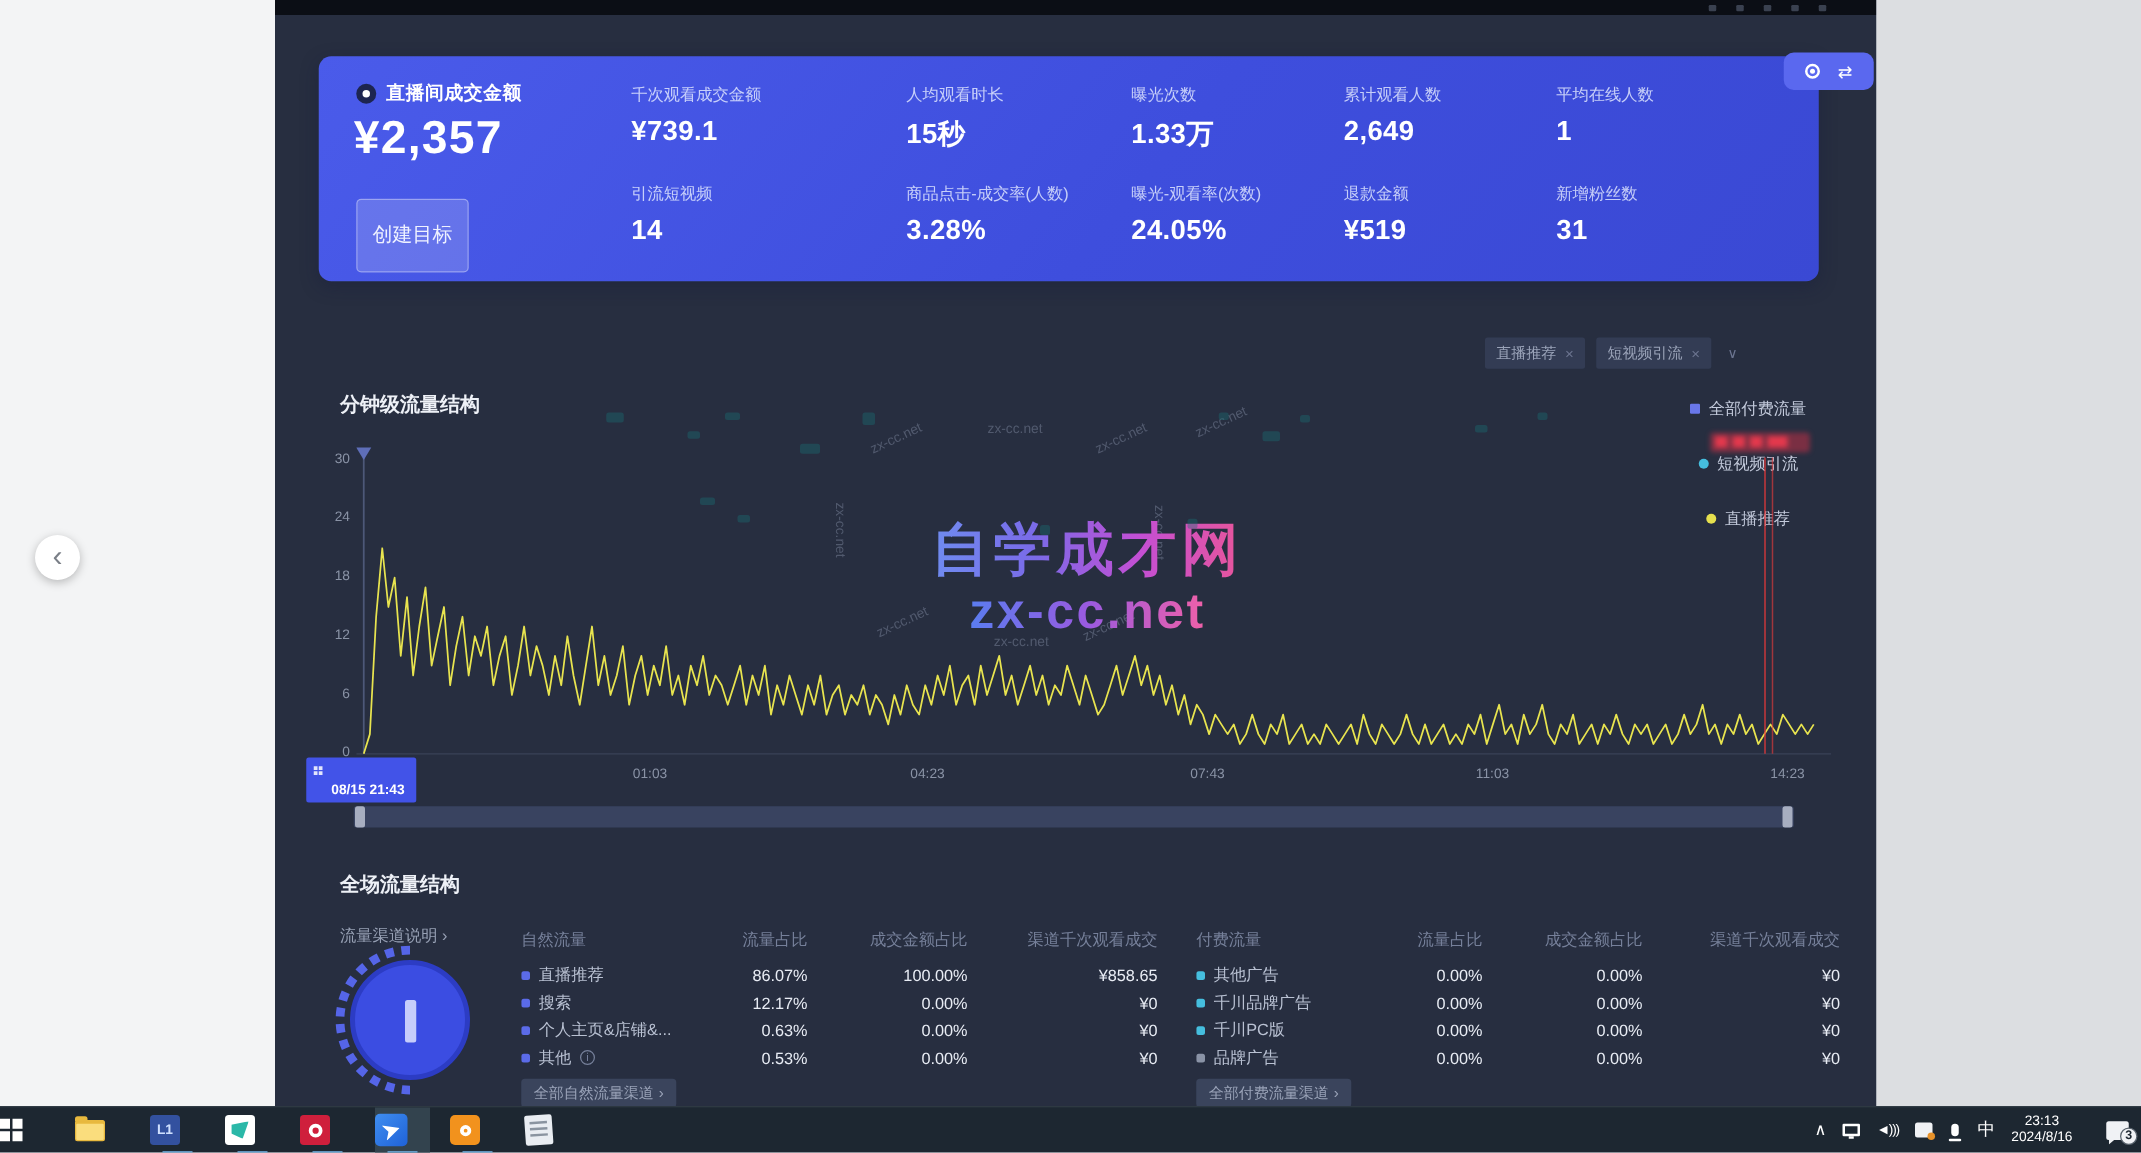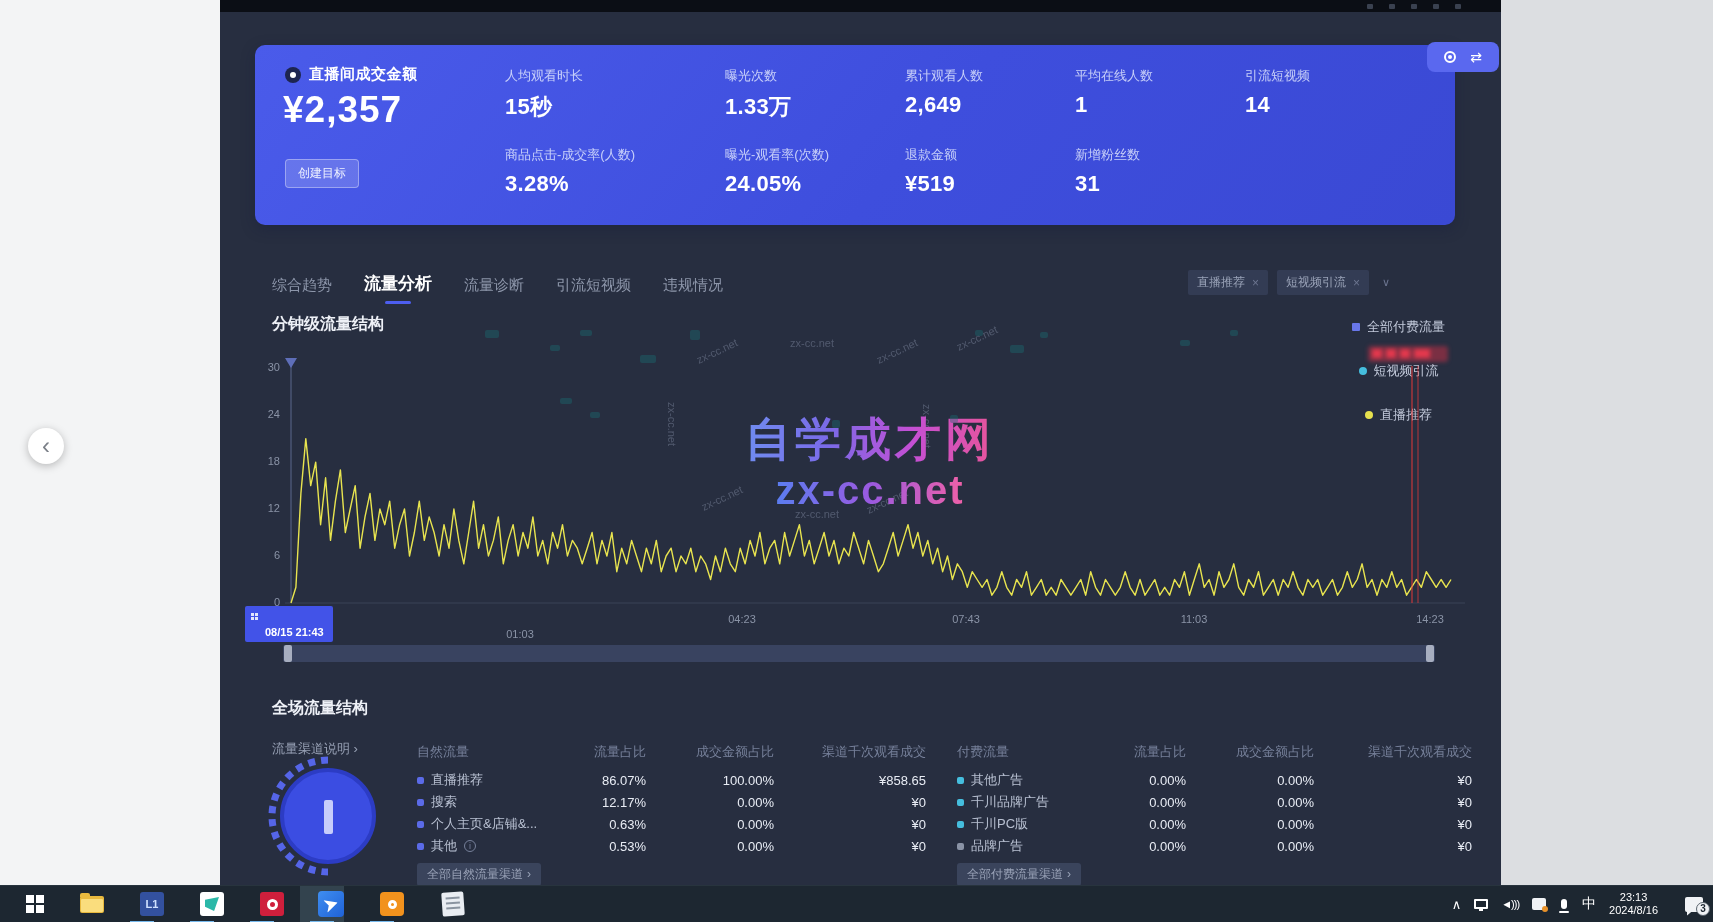--- a/index.html
+++ b/index.html
@@ -22,21 +22,21 @@
 
   
   #banner { position:absolute; left:35px; top:45px; width:1200px; height:180px; border-radius:10px;
     background:linear-gradient(130deg,#4a5bea 0%, #3e4edd 55%, #3a49d4 100%);
     box-shadow:0 4px 14px rgba(20,25,60,.35); }
   #banner-title-row { position:absolute; left:30px; top:20px; display:flex; align-items:center; gap:8px; }
   .target-ic { width:16px; height:16px; border-radius:50%; background:#1d2550; position:relative; }
   .target-ic::after { content:""; position:absolute; left:5px; top:5px; width:6px; height:6px; border-radius:50%; background:#fff; }
   #banner-title { color:#ffffff; font-size:15px; font-weight:700; letter-spacing:.5px; }
   #banner-main-value { position:absolute; left:28px; top:44px; color:#ffffff; font-size:37px; font-weight:800; letter-spacing:1px; }
-  #goal-btn { position:absolute; left:30px; top:114px; padding:5px 12px; font-size:12px; color:#eef1ff;
+  #goal-btn { position:absolute; left:30px; top:114px; padding:18px 12px; font-size:16px; color:#eef1ff;
     background:rgba(255,255,255,.17); border:1px solid rgba(255,255,255,.35); border-radius:4px; cursor:pointer;text-align:center; }
   #metrics { position:absolute; left:250px; top:22px; display:grid;
     grid-template-columns:220px 180px 170px 170px 190px; grid-auto-rows:auto; row-gap:24px; }
   .metric .m-label { color:rgba(228,234,255,.82); font-size:13px; margin-bottom:7px; }
   .metric .m-value { color:#ffffff; font-size:22px; font-weight:800; letter-spacing:.3px; }
   #banner-tools { position:absolute; left:1172px; top:-3px; width:72px; height:30px; border-radius:8px;
     background:#5a68ef; display:flex; align-items:center; justify-content:center; gap:14px; }
   .gear-ic { width:12px; height:12px; border:2px solid #fff; border-radius:50%; position:relative; }
   .gear-ic::after { content:""; position:absolute; left:2px; top:2px; width:4px; height:4px; background:#fff; border-radius:50%; }
   .swap-ic { color:#ffffff; font-size:14px; line-height:1; }
@@ -111,21 +111,21 @@
     font-size:9px; display:inline-flex; align-items:center; justify-content:center; }
   .tbl-footer { display:inline-block; margin-top:6px; background:#3a445c; color:#9aa3b8; font-size:12px;
     border-radius:3px; padding:3px 10px; cursor:pointer; }
   .tbl-footer .arr { margin-left:4px; }
   #tbl-natural { left:197px; width:509px; }
   #tbl-paid { left:737px; width:515px; }
 
   
   #taskbar { position:absolute; left:0; top:885px; width:1713px; height:37px; background:#1d2731;
     display:flex; align-items:center; border-top:1px solid #28343e; }
-  .tb-tile { width:44px; height:37px; display:flex; align-items:center; justify-content:flex-end; position:relative; cursor:pointer; }
+  .tb-tile { width:44px; height:37px; display:flex; align-items:center; justify-content:flex-start; position:relative; cursor:pointer; }
   .tb-tile.active { background:#33434e; }
   .tb-tile.open::after { content:""; position:absolute; left:10px; bottom:0; width:24px; height:2px; background:#76b9ed; }
   .win-ic { display:grid; grid-template-columns:8px 8px; grid-template-rows:8px 8px; gap:2px; }
   .win-ic i { background:#ffffff; }
   .ic-folder { width:24px; height:17px; background:#e8b93e; border-radius:2px; position:relative; }
   .ic-folder::before { content:""; position:absolute; left:0; top:-3px; width:10px; height:4px; background:#e8b93e; border-radius:2px 2px 0 0; }
   .ic-folder::after { content:""; position:absolute; left:1px; top:3px; right:1px; bottom:1px; background:#fadd7d; border-radius:1px; }
   .ic-l1 { width:24px; height:24px; background:#33519f; border-radius:3px; color:#cfe0ff; font-size:11px; font-weight:800;
     display:flex; align-items:center; justify-content:center; }
   .ic-teal { width:24px; height:24px; background:#ffffff; border-radius:3px; position:relative; }
@@ -178,20 +178,24 @@
 
     <div id="banner">
       <div id="banner-title-row">
         <span class="target-ic"></span>
         <span id="banner-title">直播间成交金额</span>
       </div>
       <div id="banner-main-value">¥2,357</div>
       <div id="goal-btn">创建目标</div>
       <div id="metrics">
           <div class="metric">
+            <div class="m-label">千次观看成交金额</div>
+            <div class="m-value">¥739.1</div>
+          </div>
+          <div class="metric">
             <div class="m-label">人均观看时长</div>
             <div class="m-value">15秒</div>
           </div>
           <div class="metric">
             <div class="m-label">曝光次数</div>
             <div class="m-value">1.33万</div>
           </div>
           <div class="metric">
             <div class="m-label">累计观看人数</div>
             <div class="m-value">2,649</div>
@@ -220,27 +224,20 @@
             <div class="m-label">新增粉丝数</div>
             <div class="m-value">31</div>
           </div>
         </div>
       <div id="banner-tools">
         <span class="gear-ic"></span>
         <span class="swap-ic">⇄</span>
       </div>
     </div>
 
-    <div id="tabs">
-        <div class="tab">综合趋势</div>
-        <div class="tab active">流量分析</div>
-        <div class="tab">流量诊断</div>
-        <div class="tab">引流短视频</div>
-        <div class="tab">违规情况</div>
-      </div>
     <div id="filters">
       <span class="tag">
           <span class="tag-label">直播推荐</span>
           <span class="tag-x">×</span>
         </span>
         <span class="tag">
           <span class="tag-label">短视频引流</span>
           <span class="tag-x">×</span>
         </span>
         <span class="filters-chevron">∨</span>
@@ -289,21 +286,21 @@
     <div id="xstart-badge">
       <span class="grid-ic">
           <i></i>
           <i></i>
           <i></i>
           <i></i>
         </span>
       <span>08/15 21:43</span>
     </div>
     <div id="xlabels">
-        <div class="xlab" style="left: 300px; margin-top: 15px;">01:03</div>
+        <div class="xlab" style="left: 300px;">01:03</div>
         <div class="xlab" style="left: 522px;">04:23</div>
         <div class="xlab" style="left: 746px;">07:43</div>
         <div class="xlab" style="left: 974px;">11:03</div>
         <div class="xlab" style="left: 1210px;">14:23</div>
       </div>
 
     <div id="wm-scatter">
         <span class="wm-small" style="left: 475px; top: 345px; transform: rotate(-25deg);">zx-cc.net</span>
         <span class="wm-small" style="left: 570px; top: 337px; transform: rotate(0deg);">zx-cc.net</span>
         <span class="wm-small" style="left: 655px; top: 345px; transform: rotate(-25deg);">zx-cc.net</span>

